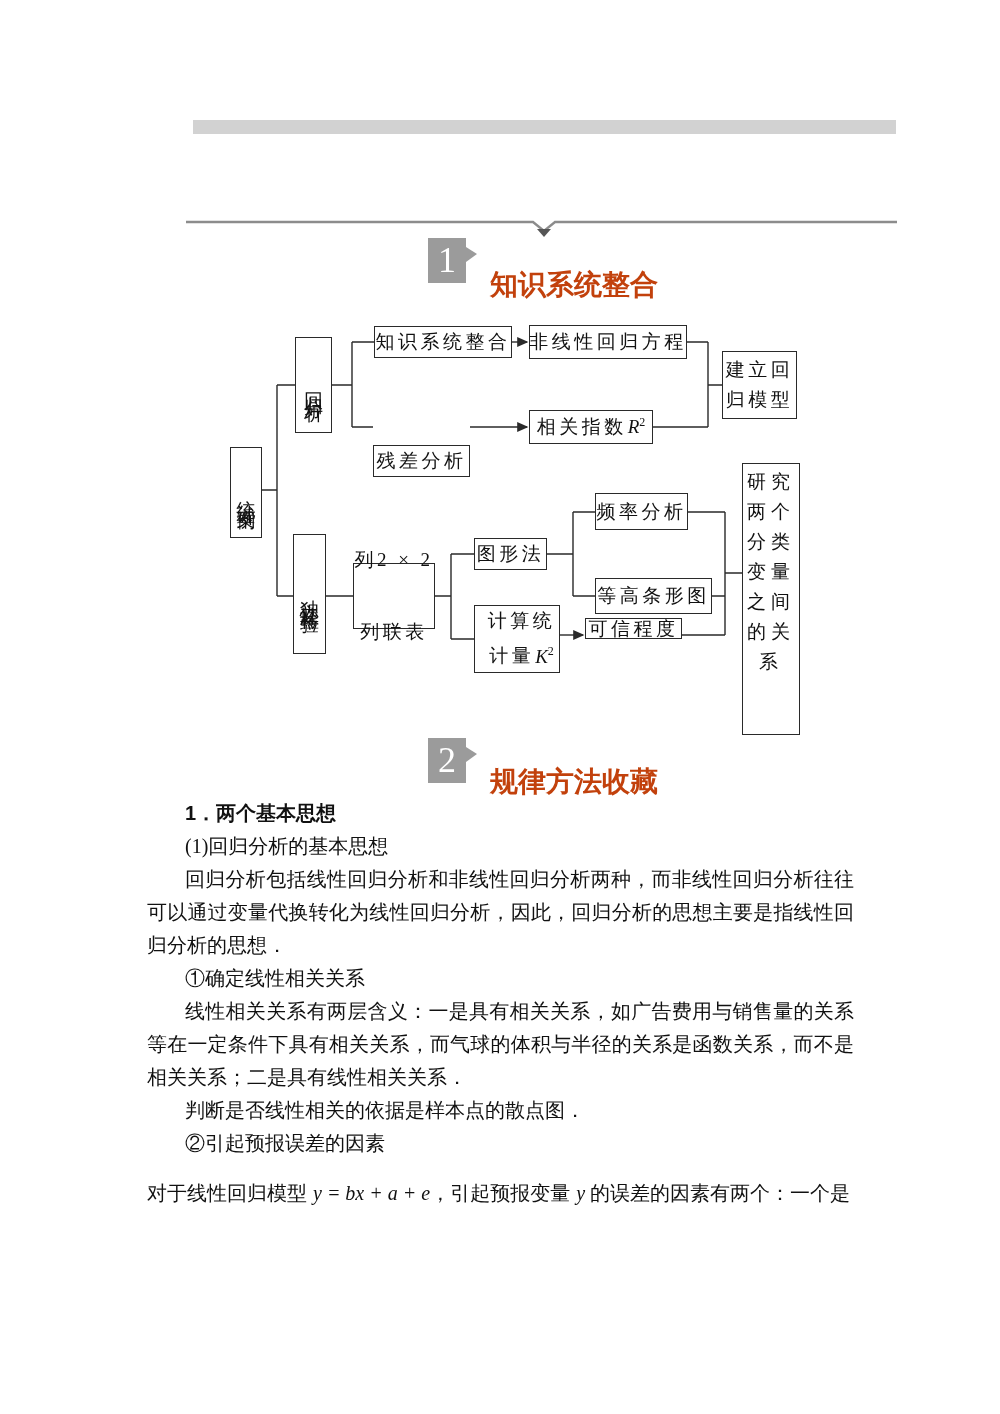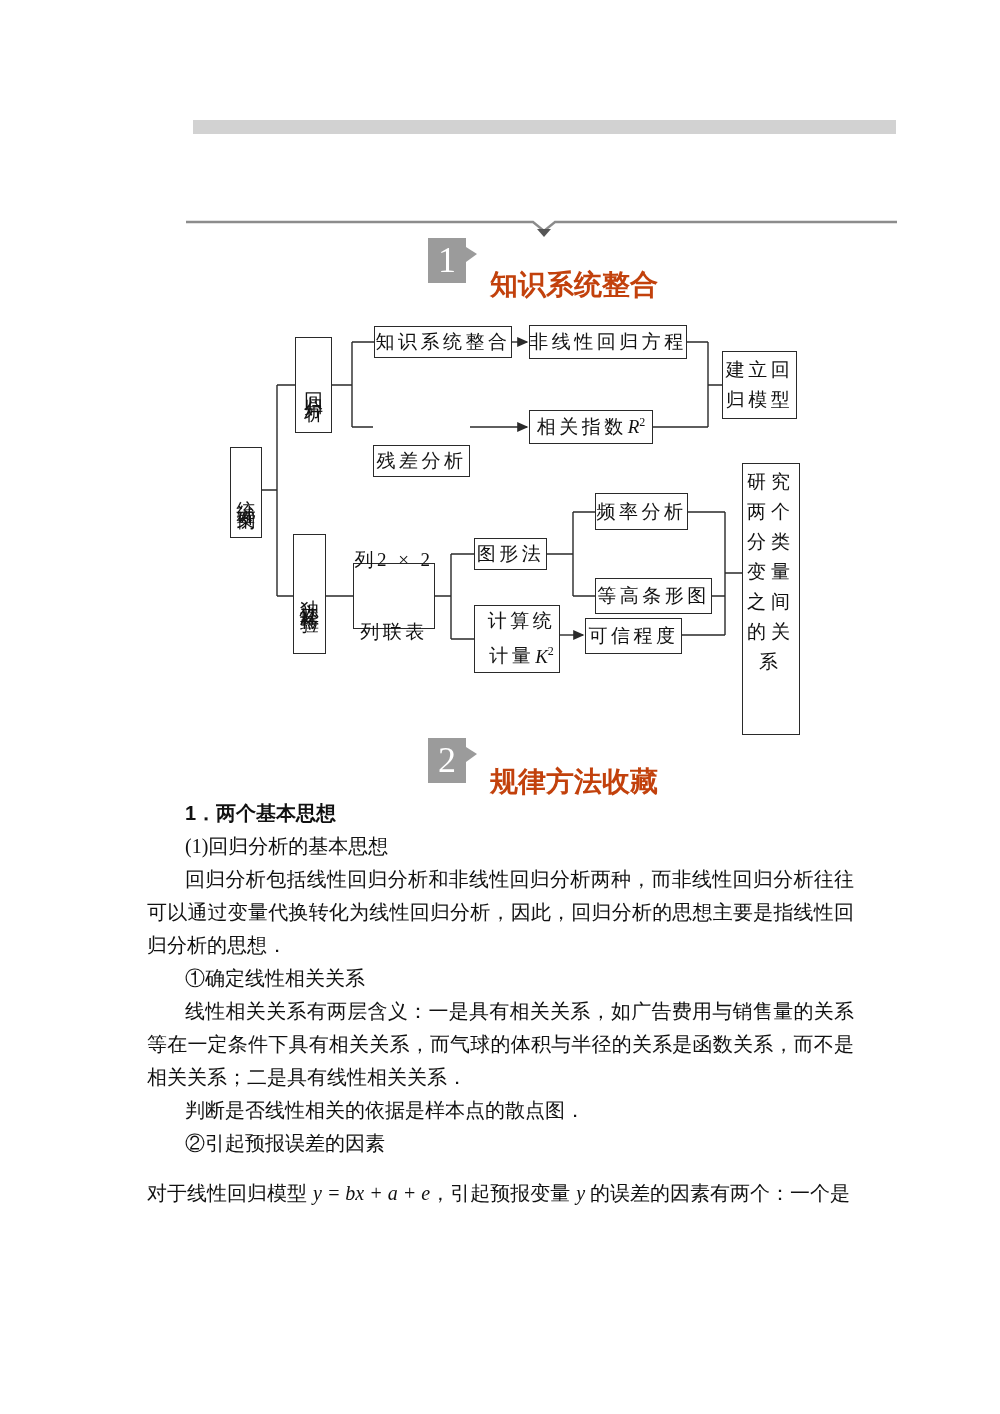--- a/index.html
+++ b/index.html
@@ -54,21 +54,21 @@
   .n-nonlinear{left:529px;top:25px;width:158px;height:34px;}
   .n-residual{left:373px;top:111px;width:97px;height:32px;margin-top:34px;}
   .n-corr{left:529px;top:110px;width:124px;height:34px;}
   .n-build{left:722px;top:51px;width:75px;height:68px;}
   .n-indep{left:293px;top:234px;width:33px;height:120px;}
   .n-table{left:353px;top:263px;width:82px;height:66px;gap:42px;}
   .n-graph{left:474px;top:238px;width:73px;height:32px;}
   .n-freq{left:595px;top:193px;width:93px;height:37px;}
   .n-bar{left:595px;top:278px;width:117px;height:36px;}
   .n-calc{left:474px;top:305px;width:86px;height:68px;padding-left:9px;}
-  .n-cred{left:585px;top:318px;width:97px;height:36px;}
+  .n-cred{left:585px;top:318px;width:97px;height:21px;}
   .n-study{left:742px;top:163px;width:58px;height:272px;}
 </style>
 </head>
 <body>
 
 <div class="page">
 
   <div class="topbar"></div>
 
   <svg class="divider" width="711" height="26">

